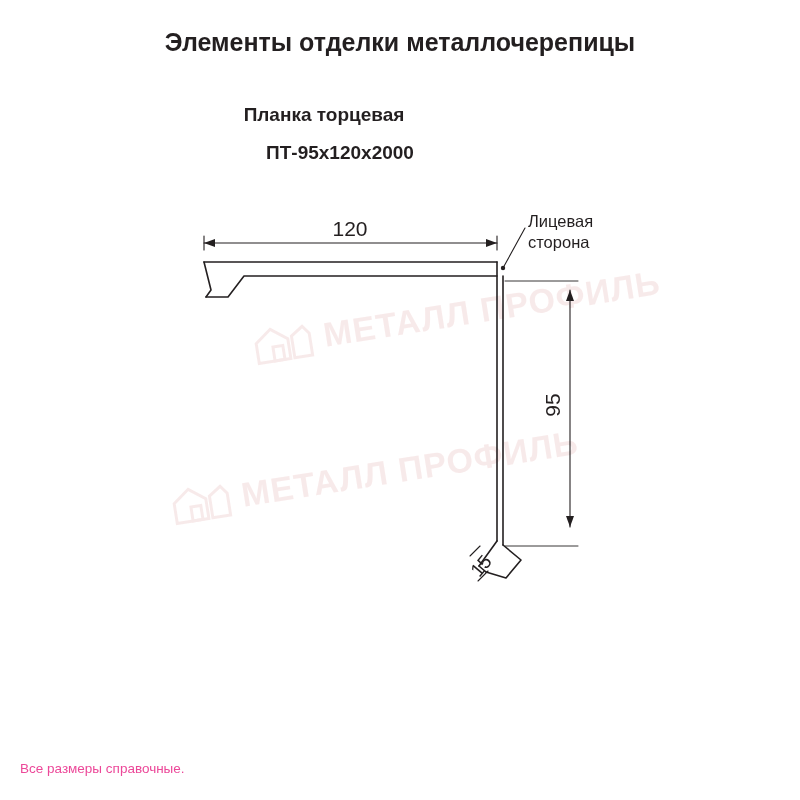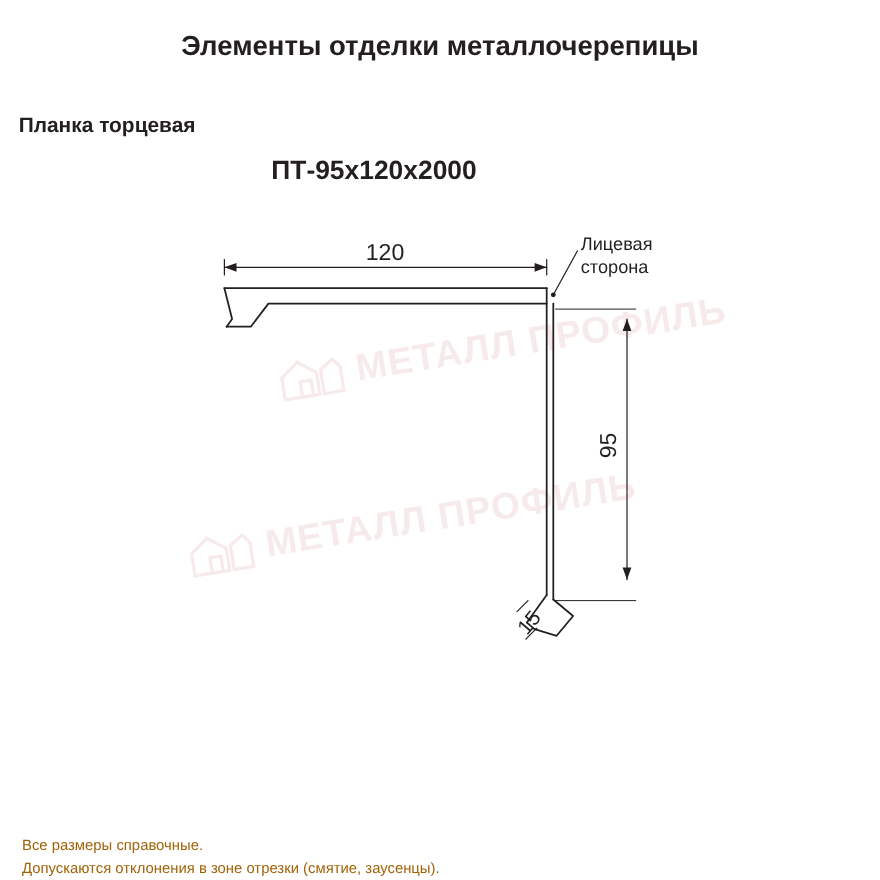--- a/index.html
+++ b/index.html
@@ -30,48 +30,48 @@
     text-align: center;
     font-size: 25px;
     font-weight: bold;
     letter-spacing: 0px;
   }
   .subtitle {
     position: absolute;
     left: 0;
     top: 104px;
     width: 648px;
+    text-align: center;
     font-size: 19px;
     font-weight: bold;
-    margin-left: 17px;
   }
   .code {
     position: absolute;
     left: 0;
     top: 142px;
     width: 680px;
     text-align: center;
-    font-size: 24px;
+    font-size: 19px;
     font-weight: bold;
   }
   .drawing {
     position: absolute;
     left: 0;
     top: 0;
     width: 800px;
     height: 800px;
   }
   .footnotes {
     position: absolute;
     left: 20px;
     top: 758px;
     width: 700px;
     font-size: 13.5px;
     line-height: 21px;
-    color: #a16207;
+    color: #ec4899;
   }
   .footnotes div { white-space: nowrap; }
 
   
   .watermark {
     position: absolute;
     opacity: 0.30;
     pointer-events: none;
   }
   .wm-text {
@@ -159,16 +159,15 @@
 
       <text x="486" y="570" font-size="19" text-anchor="middle" transform="rotate(-50 486 570)">15</text>
 
       <text x="528" y="227" font-size="16.5" text-anchor="start">Лицевая</text>
       <text x="528" y="248" font-size="16.5" text-anchor="start">сторона</text>
     </g>
   </svg>
 
   <div class="footnotes">
     <div>Все размеры справочные.</div>
-    <div>Допускаются отклонения в зоне отрезки (смятие, заусенцы).</div>
   </div>
 
 </div>
 
 </body></html>

